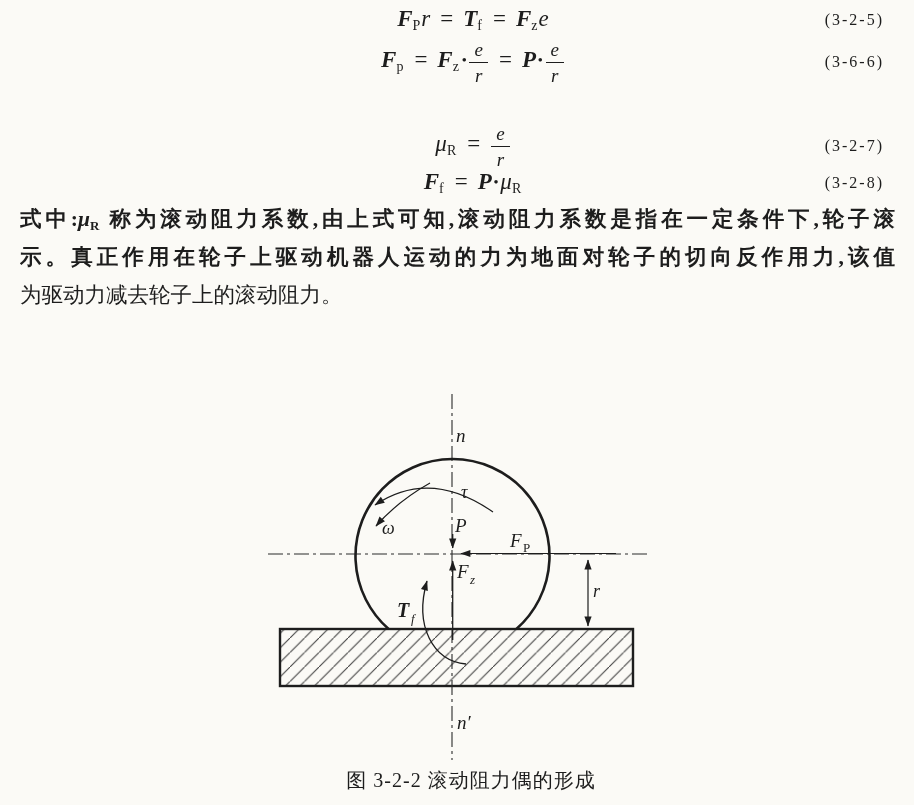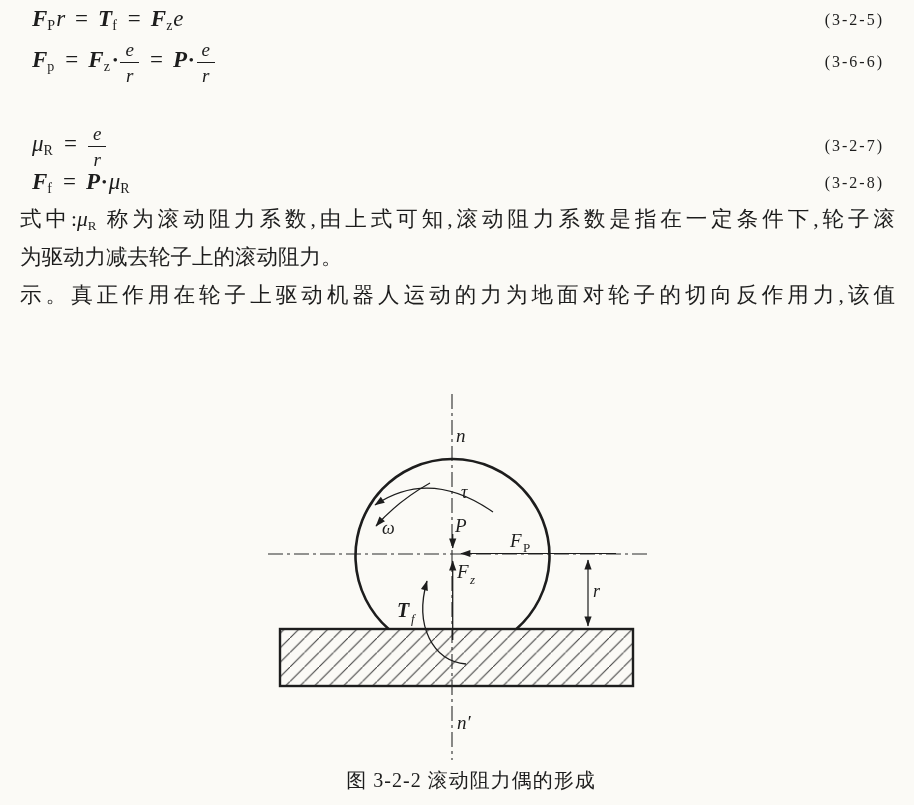--- a/index.html
+++ b/index.html
@@ -4,21 +4,21 @@
 <style>
   html,body{margin:0;padding:0;background:#e8e8e8;}
   .page{
     position:relative;width:914px;height:805px;margin:0 auto;
     background:#fbfaf6;color:#1d1d1d;overflow:hidden;
     font-family:"Liberation Serif","DejaVu Serif",serif;
   }
   
   .eq-row{
     position:absolute;left:0;width:100%;box-sizing:border-box;
-    display:flex;align-items:center;justify-content:flex-start;
+    display:flex;align-items:center;justify-content:center;
     padding-left:32px;
   }
   .eq-r1{top:2px;height:36px}
   .eq-r2{top:30px;height:64px}
   .eq-r3{top:116px;height:60px}
   .eq-r4{top:166px;height:34px}
   .eq-body{font-size:23px;white-space:nowrap;}
   .eq-tag{
     position:absolute;right:30px;top:50%;transform:translateY(-50%);
     font-size:16px;letter-spacing:2px;
@@ -30,21 +30,21 @@
   .tk-dot{font-size:13px;vertical-align:3px;margin:0 2px;font-weight:bold;}
   .frac{display:inline-flex;flex-direction:column;align-items:center;vertical-align:middle;margin:0 1px;line-height:1;}
   .frac .num{font-style:italic;font-size:19px;padding:1px 5px 3px;border-bottom:1.6px solid #1d1d1d;}
   .frac .den{font-style:italic;font-size:19px;padding-top:3px;}
   
   .para{
     position:absolute;top:200px;left:0;width:100%;box-sizing:border-box;
     padding:0 19px 0 20px;font-size:21.5px;
   }
   .para-line{height:38px;line-height:38px;overflow:hidden;}
-  .para-line.j{text-align:justify;text-align-last:justify;}
+  .para-line.j{text-align:justify;text-align-last:justify;font-weight:bold;}
   .para-line .tk-sub{font-size:13px;vertical-align:-4px;}
   
   .figure{position:absolute;top:385px;left:0;}
   .fl{font-family:"Liberation Serif","DejaVu Serif",serif;font-style:italic;font-size:19px;fill:#1d1d1d;}
   .fl-small{font-family:"Liberation Serif","DejaVu Serif",serif;font-style:italic;font-size:13px;fill:#1d1d1d;}
   .fl-subup{font-family:"Liberation Serif","DejaVu Serif",serif;font-size:13px;fill:#1d1d1d;}
   .fl-bold{font-family:"Liberation Serif","DejaVu Serif",serif;font-style:italic;font-weight:bold;font-size:20px;fill:#1d1d1d;}
   .caption{
     position:absolute;top:767px;left:0;width:100%;text-align:center;
     font-size:20px;letter-spacing:1px;transform:translateX(14px);
@@ -78,22 +78,22 @@
       <span class="eq-tag">(3-2-7)</span>
     </div>
     <div class="eq-row eq-r4">
       <span class="eq-body"><span class="tk-bi">F</span><span class="tk-sub">f</span><span class="tk-eq">=</span><span class="tk-bi">P</span><span class="tk-dot">•</span><span class="tk-i">μ</span><span class="tk-sub">R</span></span>
       <span class="eq-tag">(3-2-8)</span>
     </div>
   </section>
 
   <section class="para">
     <div class="para-line j"><span class="tk-text">式中:</span><span class="tk-i">μ</span><span class="tk-sub">R</span><span class="tk-text"> 称为滚动阻力系数,由上式可知,滚动阻力系数是指在一定条件下,轮子滚</span></div>
+    <div class="para-line j"><span class="tk-text">示。真正作用在轮子上驱动机器人运动的力为地面对轮子的切向反作用力,该值</span></div>
     <div class="para-line"><span class="tk-text">为驱动力减去轮子上的滚动阻力。</span></div>
-    <div class="para-line j"><span class="tk-text">示。真正作用在轮子上驱动机器人运动的力为地面对轮子的切向反作用力,该值</span></div>
   </section>
 
   <svg class="figure" width="914" height="385" viewBox="0 385 914 385">
     <defs>
       <marker id="arr" viewBox="0 0 11 9" refX="10" refY="4.5" markerWidth="11" markerHeight="9" orient="auto-start-reverse" markerUnits="userSpaceOnUse">
         <path d="M0.6 0.9 L10.6 4.5 L0.6 8.1 Z" fill="#1d1d1d"></path>
       </marker>
       <pattern id="hatch" width="14.5" height="14.5" patternUnits="userSpaceOnUse">
         <path d="M14.5 0 L0 14.5" stroke="#3a3a3a" stroke-width="1"></path>
       </pattern>

